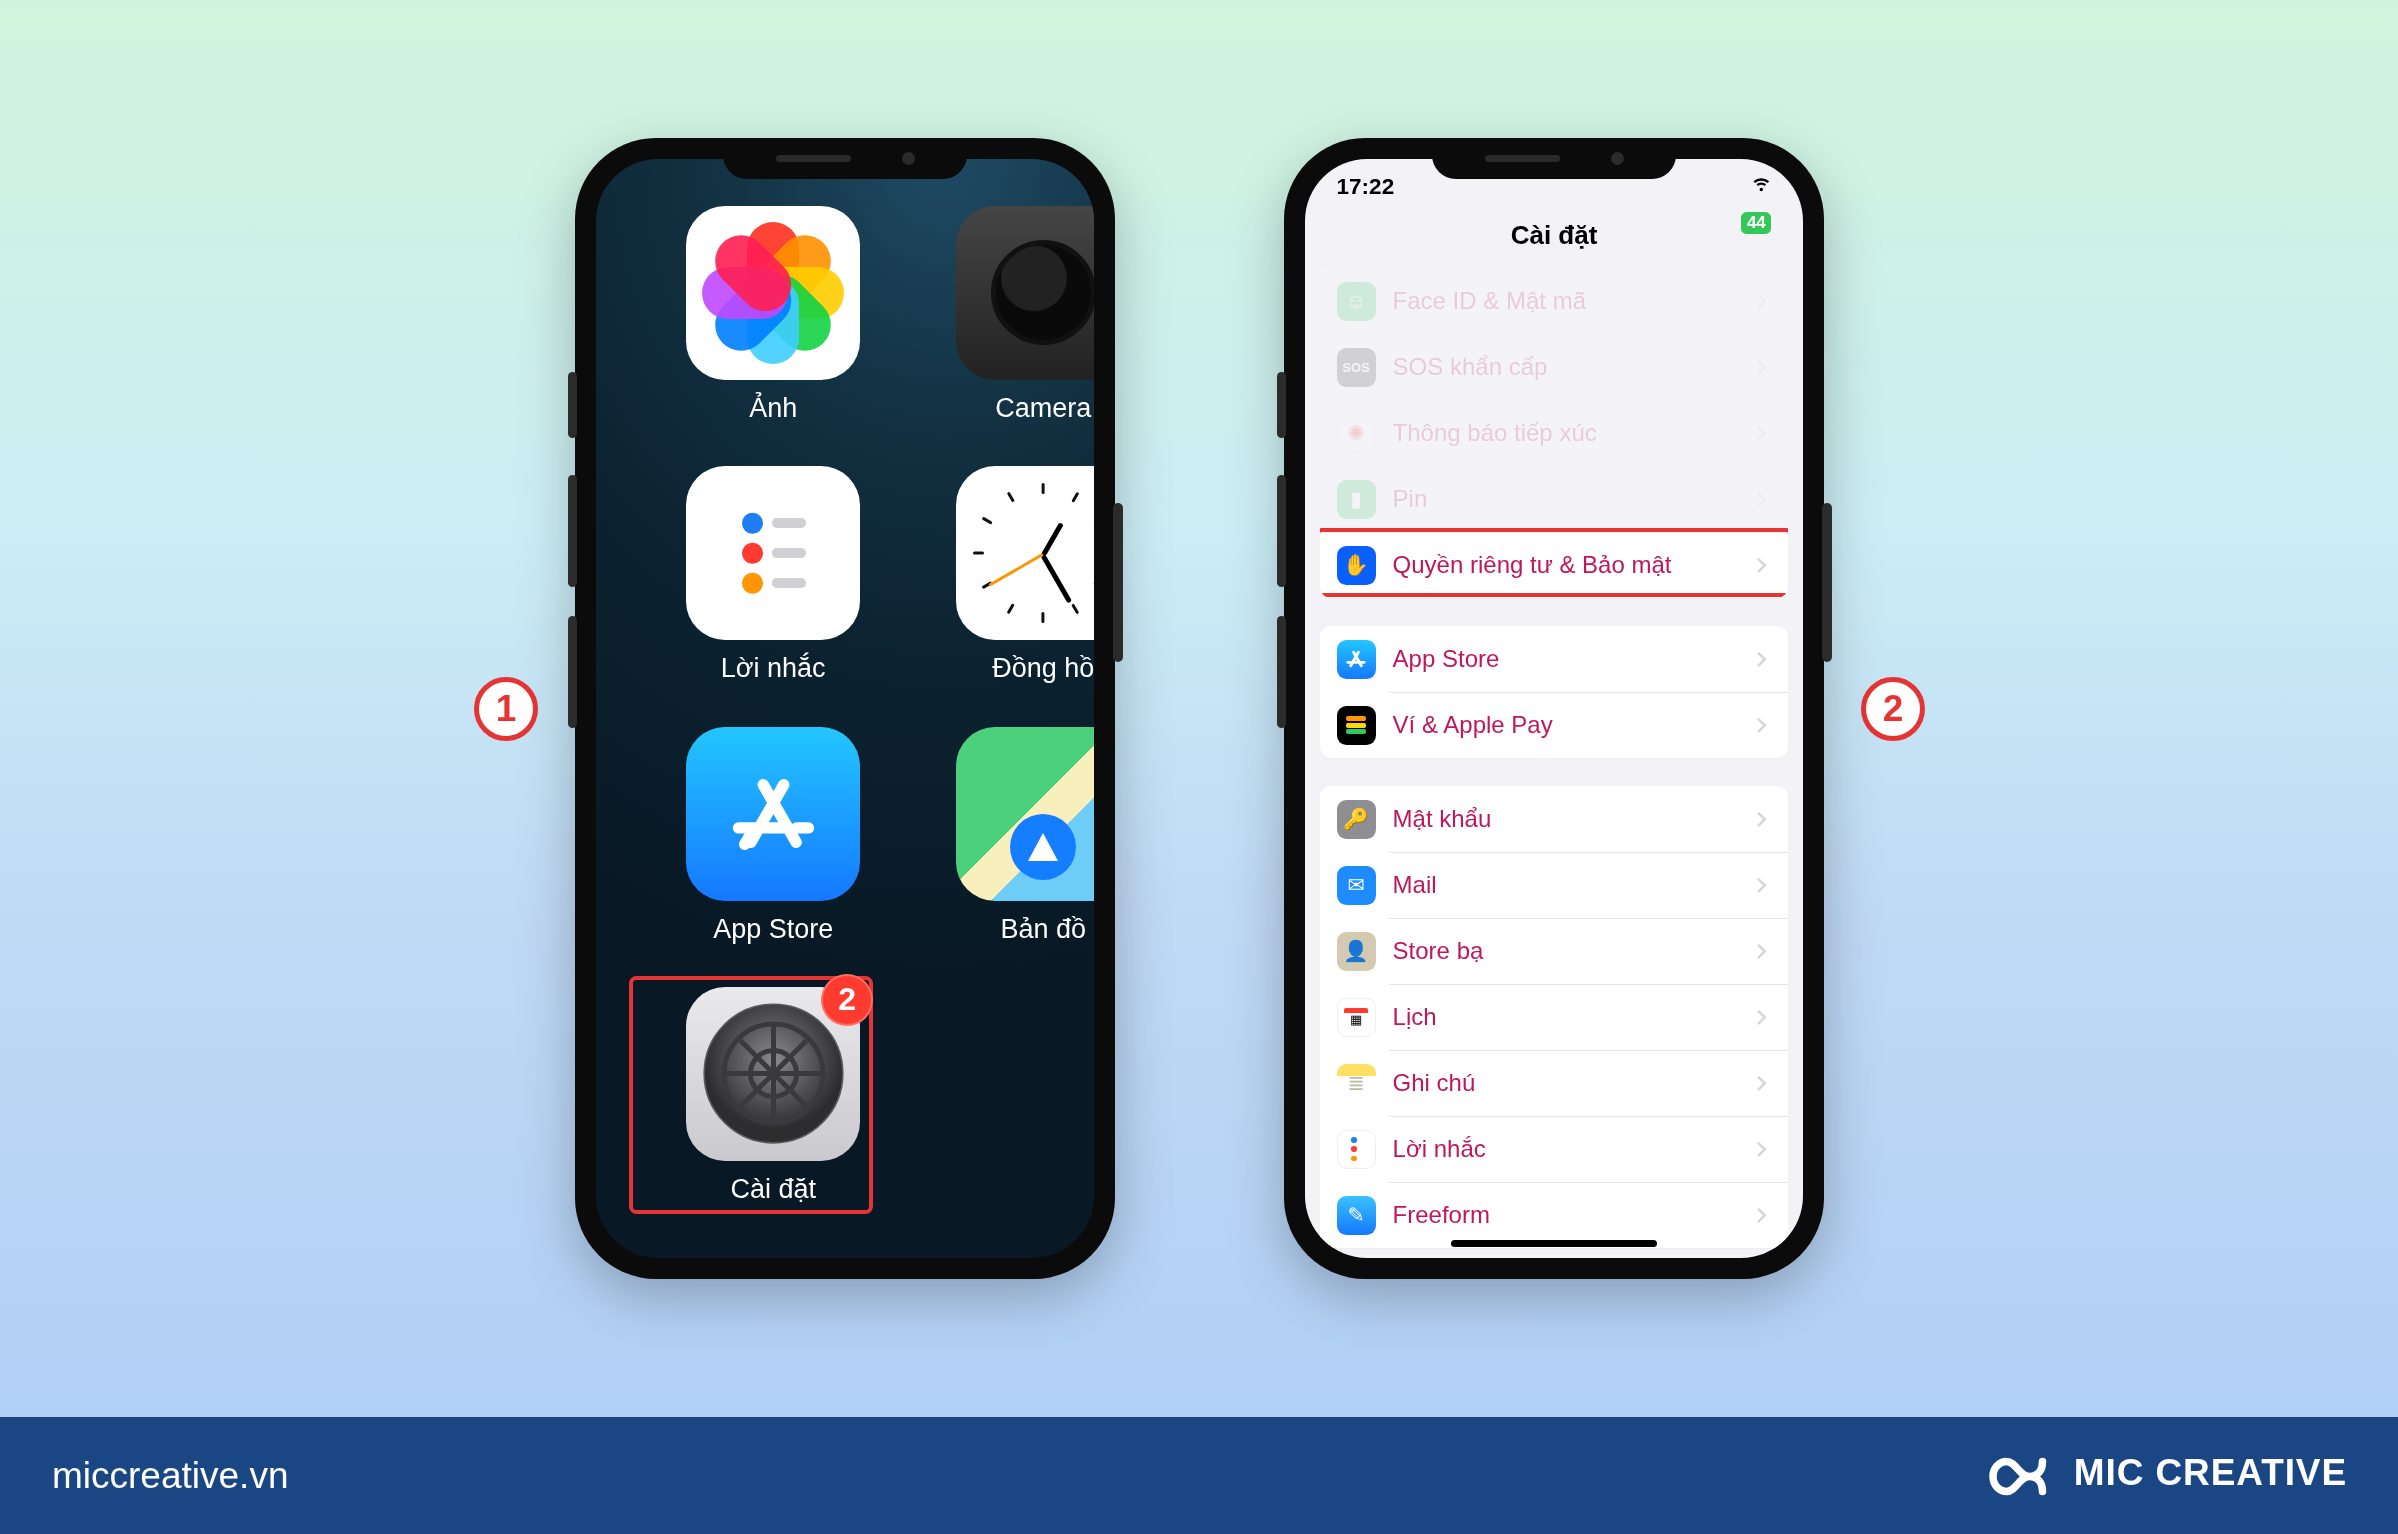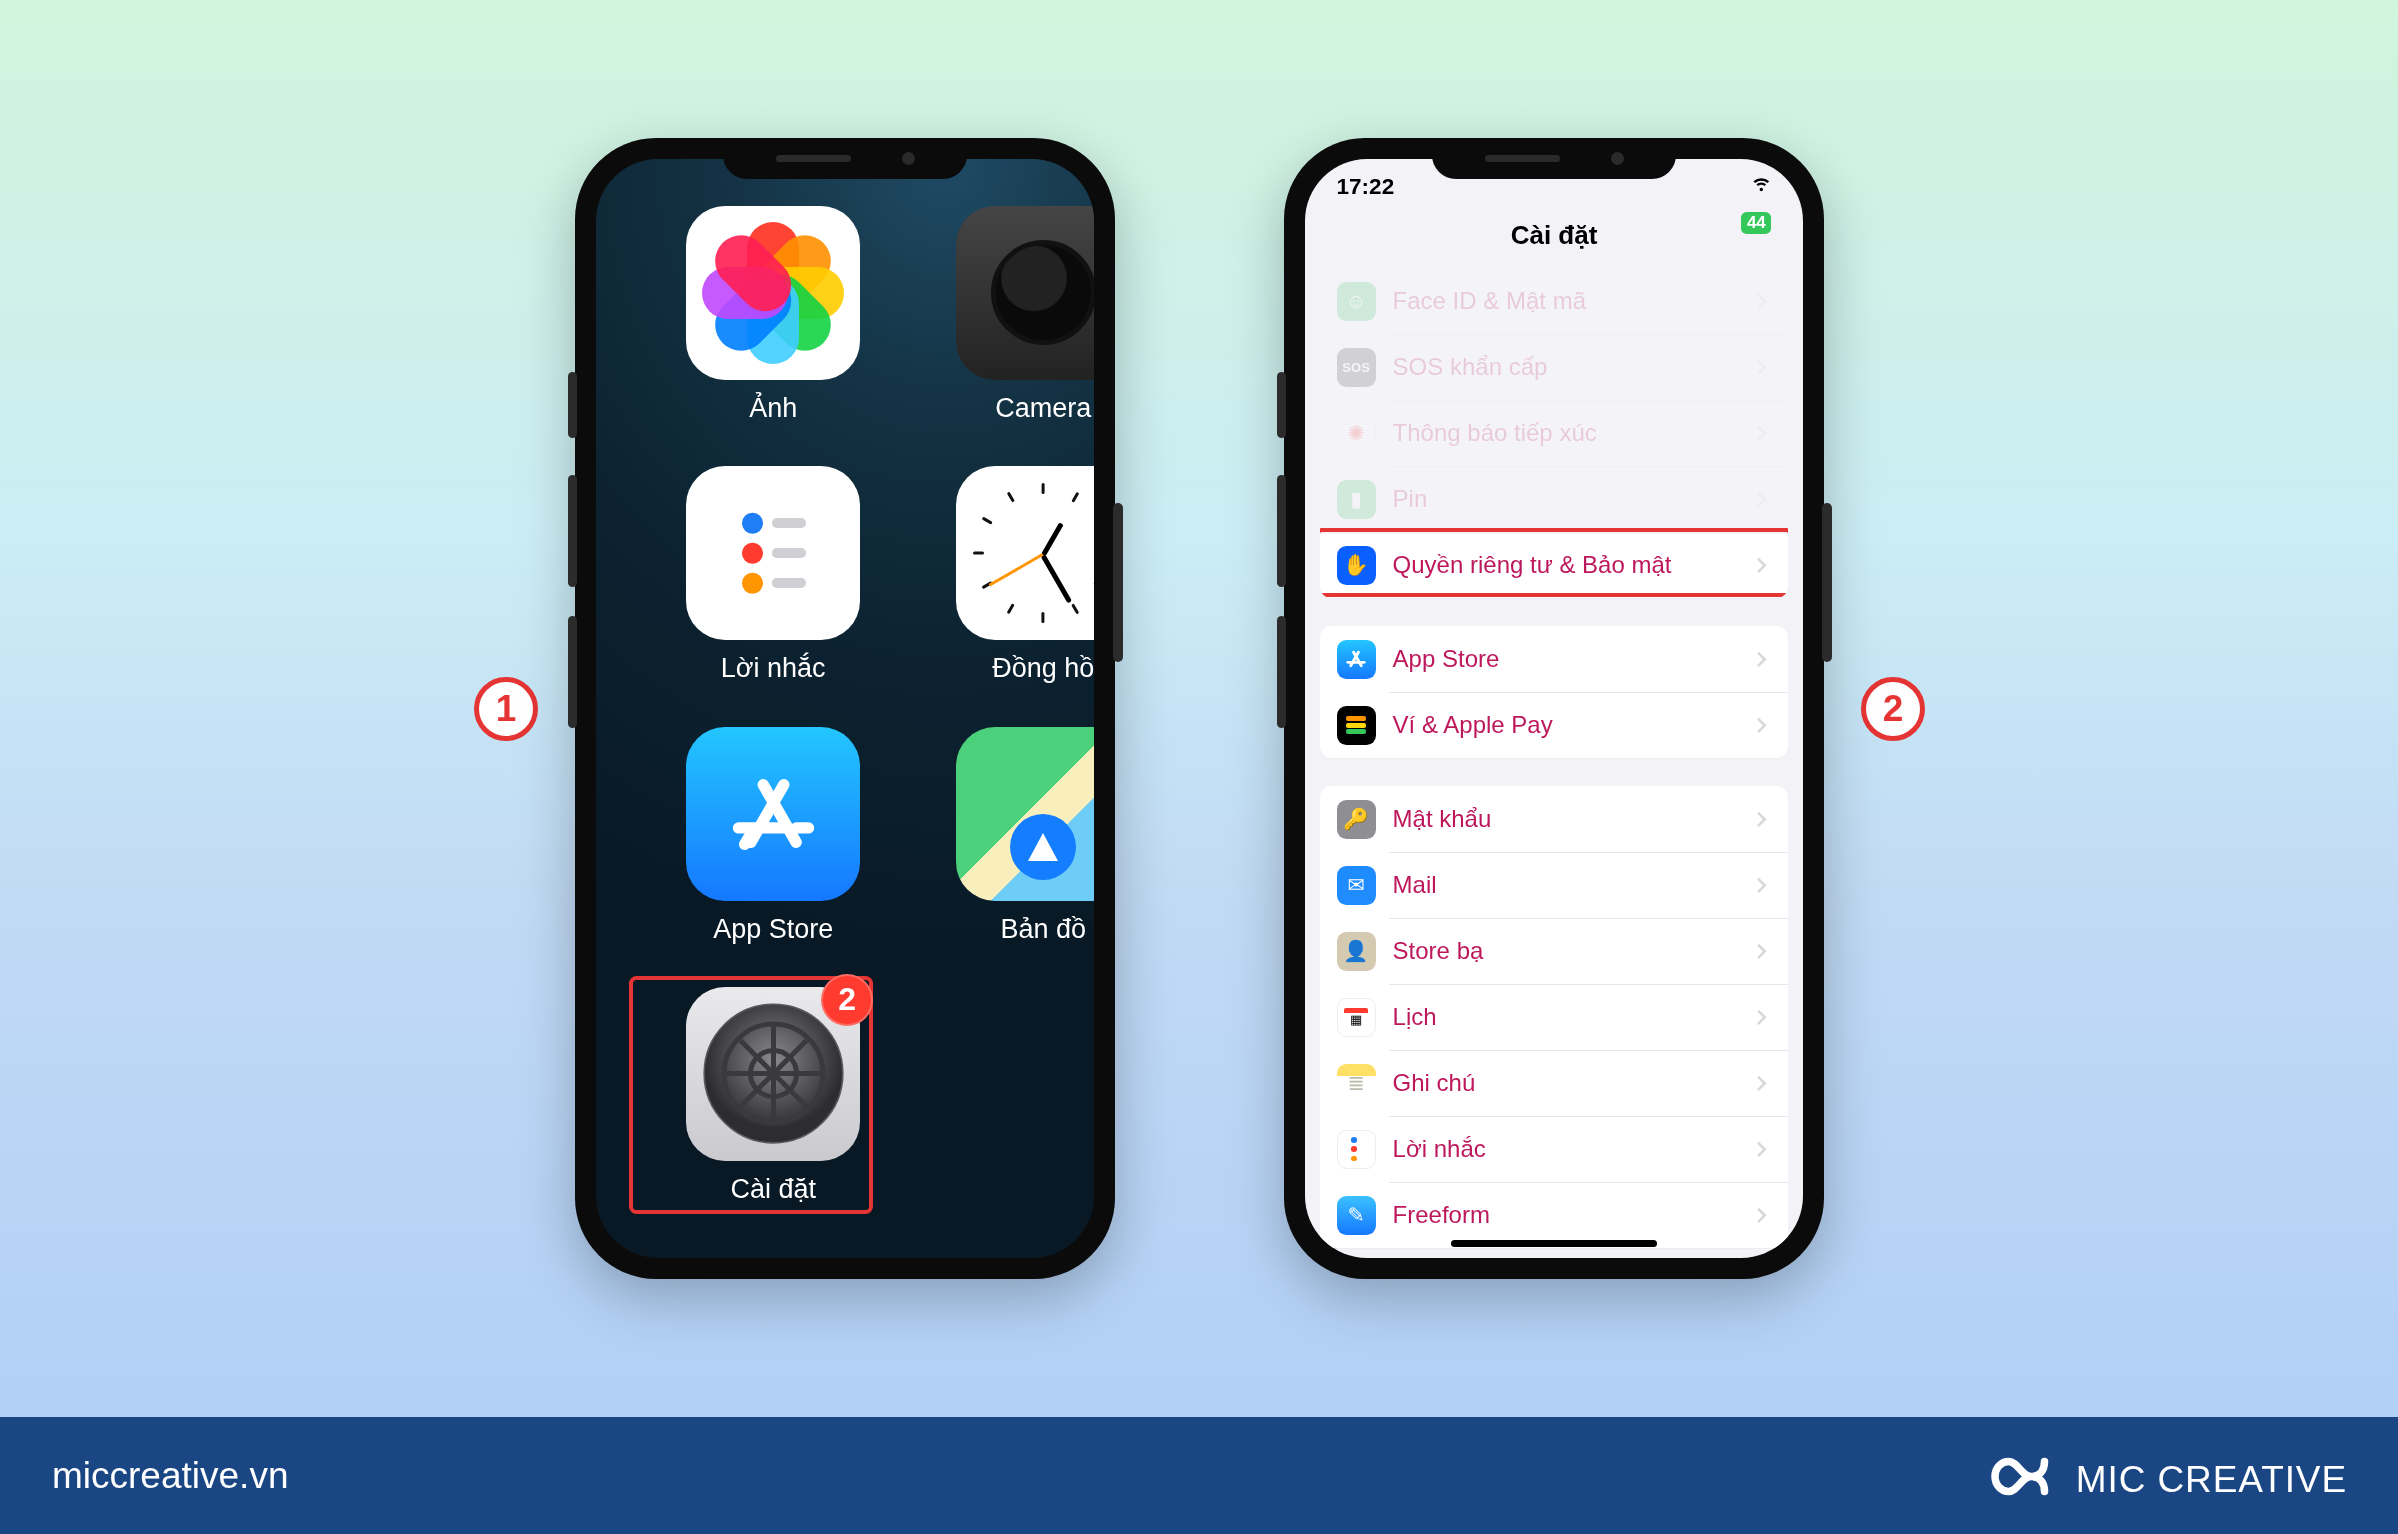--- a/index.html
+++ b/index.html
@@ -154,21 +154,21 @@
   .hl-row{position:absolute;border:4.7px solid var(--red);border-radius:5.6px;pointer-events:none;z-index:4;}
 
   .home-ind{position:absolute;bottom:11.2px;left:50%;transform:translateX(-50%);width:206px;height:7.5px;border-radius:3.7px;background:#000;z-index:6;}
 
   
   .footer{
     position:absolute;left:0;right:0;bottom:0;height:118px;background:var(--footer);
     display:flex;align-items:center;justify-content:space-between;padding:0 52px;color:#fff;
   }
   .footer .url{font-size:37px;font-weight:500;}
-  .footer .brand{display:flex;align-items:flex-end;gap:20.6px;font-size:37px;font-weight:400;letter-spacing:0.9px;}
+  .footer .brand{display:flex;align-items:flex-start;gap:20.6px;font-size:37px;font-weight:700;letter-spacing:0.9px;}
   .footer .logo{width:75px;height:49px;}
 </style>
 </head>
 <body>
 
 <div class="stage">
 
   <div class="unit">
     <div class="step-badge">1</div>
 

